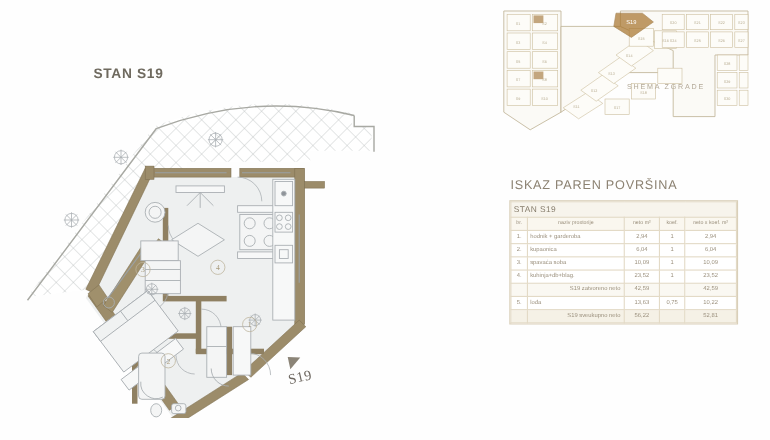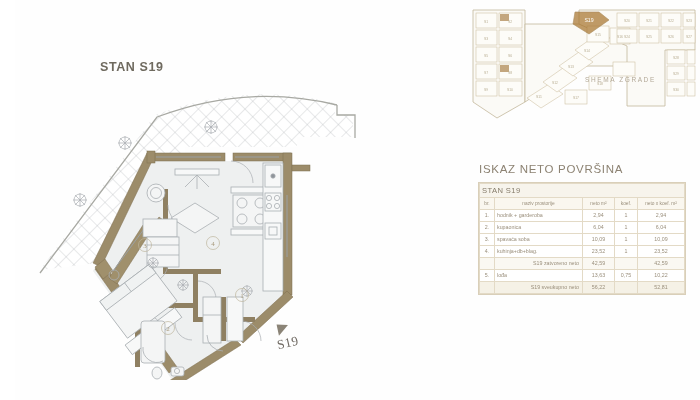--- a/index.html
+++ b/index.html
@@ -1,21 +1,21 @@
 <!DOCTYPE html>
 <html><head>
 <meta charset="utf-8">
 <style>
   html,body{margin:0;padding:0;}
   body{
     width:700px;height:400px;overflow:hidden;background:#ffffff;
     font-family:"Liberation Sans", sans-serif;
     position:relative;
   }
-  .page{position:absolute;inset:0;background:#fefefe;margin-left:15px;}
+  .page{position:absolute;inset:0;background:#fefefe;}
 
   
   .plan-title{
     position:absolute;left:85px;top:60px;
     font-size:12.5px;font-weight:bold;letter-spacing:.6px;
     color:#6f6a5f;
   }
 
   
   .plan-stage{position:absolute;left:20px;top:85px;width:360px;height:295px;}
@@ -425,21 +425,21 @@
         <text x="204" y="32">S26</text>
           <text x="222" y="32">S27</text>
         <text x="209" y="53">S28</text>
           <text x="209" y="69">S29</text>
         <text x="209" y="85">S30</text>
       </g>
     </svg>
   </div>
   <div class="schema-label">SHEMA ZGRADE</div>
 
-  <div class="table-title">ISKAZ NETO POVRŠINA</div>
+  <div class="table-title">ISKAZ PAREN POVRŠINA</div>
 
   <div class="table-wrap">
     <table class="areas">
       <tbody>
         <tr class="row-stan">
           <td colspan="5">STAN S19</td>
         </tr>
         <tr class="hdr">
           <td class="c-no">br.</td>
           <td class="c-name">naziv prostorije</td>

